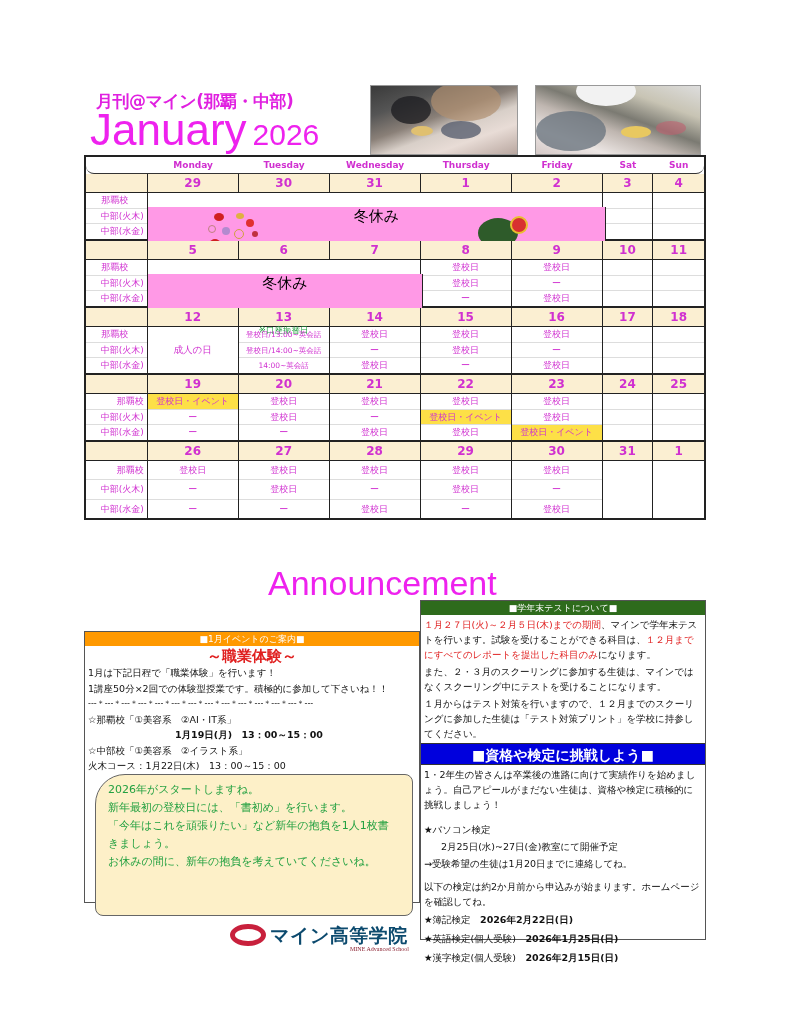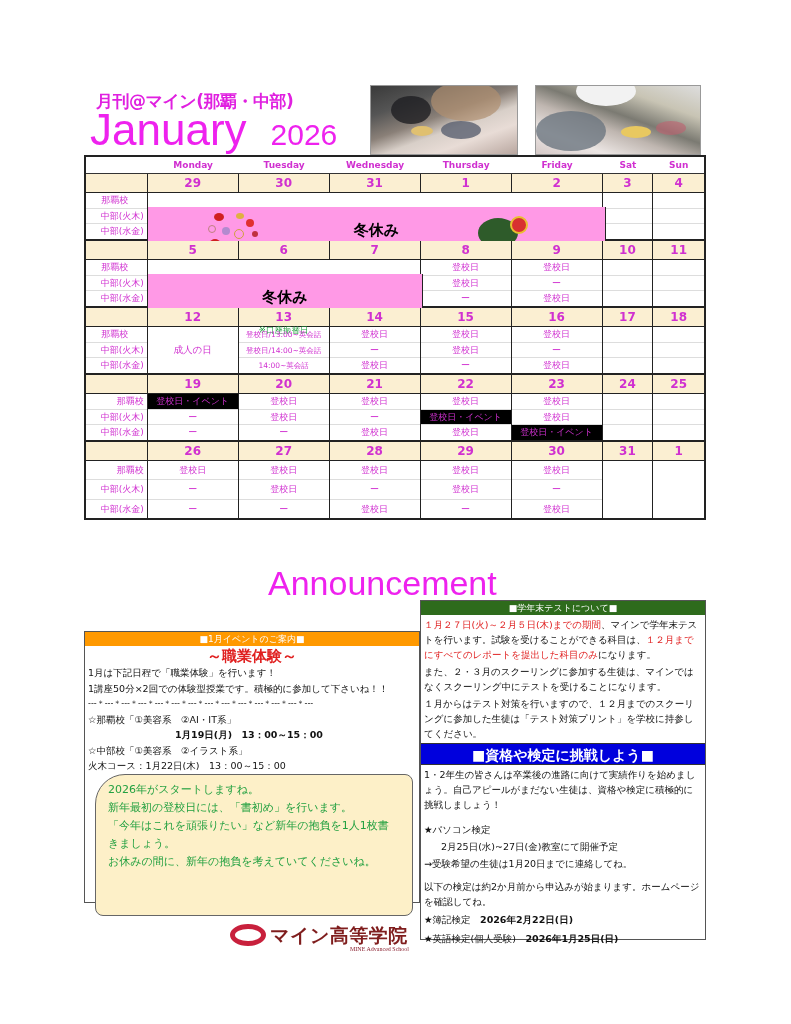--- a/index.html
+++ b/index.html
@@ -3,68 +3,68 @@
 <meta charset="utf-8">
 <style>
   * { box-sizing: border-box; margin: 0; padding: 0; }
   html, body { width: 791px; height: 1024px; background: #ffffff; overflow: hidden; }
   body { position: relative; font-family: "DejaVu Sans", sans-serif; }
   .abs { position: absolute; }
 
   .subtitle { left: 96px; top: 90px; font-size: 17px; color: #e020e0; font-weight: bold; letter-spacing: -0.5px; }
   .title { left: 90px; top: 108px; color: #ee22ee; font-family: "Liberation Sans", sans-serif; line-height: 1; }
   .title .month { font-size: 44px; }
-  .title .year { font-size: 30px; margin-left: 24px; }
+  .title .year { font-size: 30px; margin-left: 6px; }
 
   .photo { top: 85px; height: 70px; border: 1px solid #999; overflow: hidden; }
   .photo1 { left: 370px; width: 148px;
     background: linear-gradient(160deg, #3a3a3a 0%, #555 25%, #8a8078 45%, #d8cfc8 60%, #e8dcd6 75%, #b9a7a0 100%); }
   .photo2 { left: 535px; width: 166px;
     background: linear-gradient(200deg, #ddd 0%, #c8c4b4 25%, #7b7a72 45%, #bfb6b0 60%, #ece6e4 80%, #d5c9c7 100%); }
   .blob { position: absolute; border-radius: 50%; }
 
   
   .cal { left: 84px; top: 155px; width: 622px; border: 2px solid #222; background: #fff; }
-  .cal-head { display: flex; height: 17px; border-bottom: 1px solid #333; }
+  .cal-head { display: flex; height: 17px; border-bottom: 1px solid #333; border-radius: 8px; }
   .cal-head div { font-size: 9px; color: #d030d0; font-weight: bold; text-align: center; line-height: 16px; }
   .c-lab { width: 62px; }
   .c-day { width: 91.5px; }
   .c-we { width: 51px; }
   .week { position: relative; border-bottom: 2px solid #222; }
   .daterow { display: flex; height: 18px; }
   .daterow > div { background: #fbefd2; border-right: 1.5px solid #222; text-align: center; font-size: 12px; font-weight: bold; color: #d030d0; padding-top: 2px; }
   .daterow > div:last-child { border-right: none; }
   .daterow .note { font-size: 8.5px; color: #22a040; font-weight: normal; display: block; margin-top: 1px; }
   .detail { display: flex; height: 47px; border-top: 1.5px solid #222; }
   .detail > .col { border-right: 1.5px solid #222; display: flex; flex-direction: column; }
   .detail > .col:last-child { border-right: none; }
   .detail .cell { flex: 1; font-size: 9px; color: #d030d0; text-align: center; line-height: 15px; border-bottom: 1px solid #ddd; white-space: nowrap; overflow: hidden; }
   .detail .cell:last-child { border-bottom: none; }
   .detail .lab .cell { text-align: right; padding-right: 3px; font-size: 9px; }
   .detail .small .cell { font-size: 7.5px; }
-  .hl { background: #000000; }
-  .span-box { position: absolute; top: 33px; height: 46px; background: #ff99e6; border-right: 1.5px solid #222; display: flex; align-items: center; justify-content: center; font-size: 15px; font-weight: bold; color: #000; }
+  .hl { background: #fde047; }
+  .span-box { position: absolute; top: 33px; height: 46px; background: #ff99e6; border-right: 1.5px solid #222; display: flex; justify-content: center; font-size: 15px; font-weight: normal; color: #000; }
   .merged { display:flex; align-items:center; justify-content:center; font-size:9.5px; color:#d030d0; }
 
   .announce { left: 268px; top: 566px; font-family: "Liberation Sans", sans-serif; font-size: 34px; color: #ee22ee; line-height: 1; z-index: 3; }
 
   .lpanel { left: 84px; top: 631px; width: 336px; height: 272px; border: 1.5px solid #555; }
   .rpanel { left: 420px; top: 600px; width: 286px; height: 340px; border: 1.5px solid #555; }
   .bar-orange { height: 14px; background: #ff9900; color: #fff; font-size: 9px; text-align: center; line-height: 14px; }
   .bar-green { height: 14px; background: #2e6b1c; color: #fff; font-size: 9px; text-align: center; line-height: 14px; }
   .event-title { text-align: center; color: #e02020; font-weight: bold; font-size: 15px; line-height: 18px; margin-top: 1px; }
   .ltext { font-size: 9.5px; color: #111; line-height: 15.5px; padding: 0 3px; }
   .u { }
   .b { font-weight: bold; }
   .red { color: #e02020; }
   .bubble { position: absolute; left: 10px; top: 142px; width: 318px; height: 142px; background: #fdf0c8; border: 1.5px solid #666; border-radius: 30px 8px 8px 8px; padding: 6px 12px; color: #22a040; font-size: 11px; line-height: 18px; }
   .bubble .bt { text-align: center; text-decoration: underline; font-size: 10.5px; }
   .logo { position: absolute; left: 145px; top: 292px; display: flex; align-items: center; }
   .logo-ring { width: 36px; height: 22px; border: 5px solid #c8203c; border-radius: 50%; margin-right: 4px; }
-  .logo-txt { color: #7f1d1d; font-size: 19px; font-weight: bold; letter-spacing: 0.5px; line-height: 1; }
+  .logo-txt { color: #0c4a6e; font-size: 19px; font-weight: bold; letter-spacing: 0.5px; line-height: 1; }
   .logo-sub { position: absolute; left: 120px; top: 22px; font-size: 6px; color: #8a2030; font-family: "Liberation Serif", serif; white-space: nowrap; }
 
   .rtext { font-size: 9.5px; line-height: 15px; padding: 2px 3px; color: #111; }
   .bar-blue { height: 22px; background: #0000dd; color: #fff; font-size: 14px; font-weight: bold; text-align: center; line-height: 22px; border-top: 1.5px solid #333; border-bottom: 1.5px solid #333; }
 </style>
 </head>
 <body>
 
 <div class="abs subtitle">月刊@マイン(那覇・中部)</div>
 <div class="abs title">
@@ -379,13 +379,14 @@
   <div class="rtext" style="padding-top:0">また、２・３月のスクーリングに参加する生徒は、マインではなくスクーリング中にテストを受けることになります。</div>
   <div class="rtext red" style="padding-top:0">１月からはテスト対策を行いますので、１２月までのスクーリングに参加した生徒は「テスト対策プリント」を学校に持参してください。</div>
   <div class="bar-blue">■資格や検定に挑戦しよう■</div>
   <div class="rtext">1・2年生の皆さんは卒業後の進路に向けて実績作りを始めましょう。自己アピールがまだない生徒は、資格や検定に積極的に挑戦しましょう！</div>
   <div class="rtext" style="margin-top:8px;padding-top:0">★パソコン検定</div>
   <div class="rtext" style="padding-top:0;padding-left:20px">2月25日(水)~27日(金)教室にて開催予定</div>
   <div class="rtext red u" style="padding-top:0">→受験希望の生徒は1月20日までに連絡してね。</div>
   <div class="rtext" style="margin-top:6px;padding-top:0">以下の検定は約2か月前から申込みが始まります。ホームページを確認してね。</div>
   <div class="rtext" style="padding-top:0;line-height:17px"><span>★簿記検定</span>　<span class="b">2026年2月22日(日)</span></div>
   <div class="rtext" style="padding-top:0;line-height:17px"><span>★英語検定(個人受験)</span>　<span class="b">2026年1月25日(日)</span></div>
+  <div class="rtext" style="padding-top:0;line-height:17px"><span>★漢字検定(個人受験)</span>　<span class="b">2026年2月15日(日)</span></div>
 </div>
 
 </body></html>

